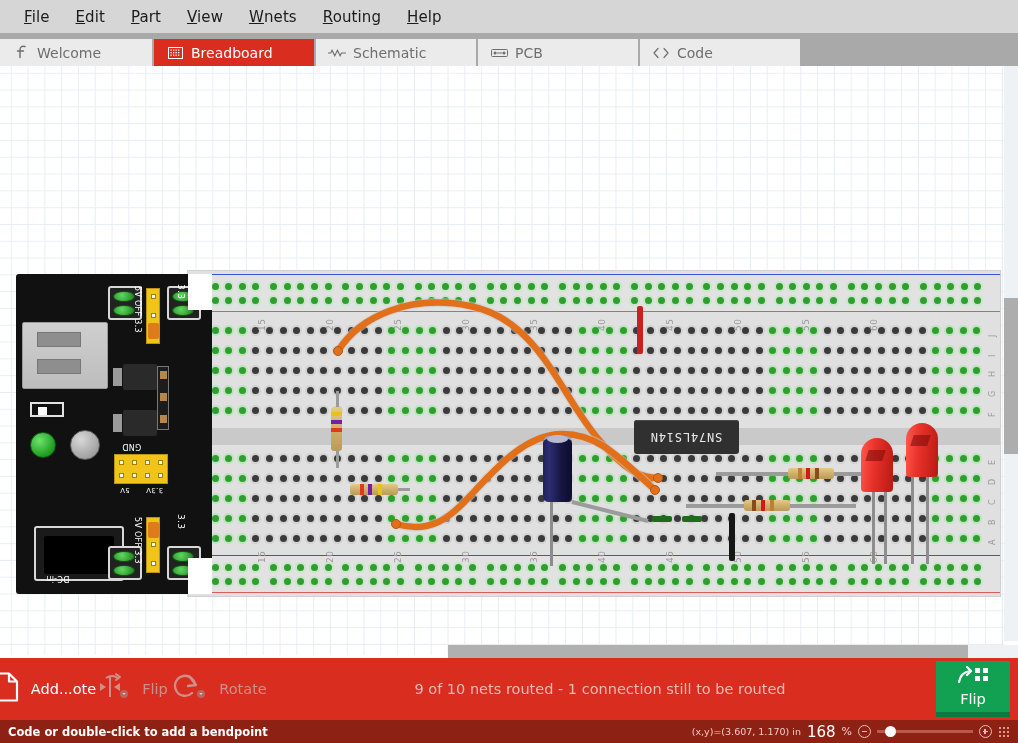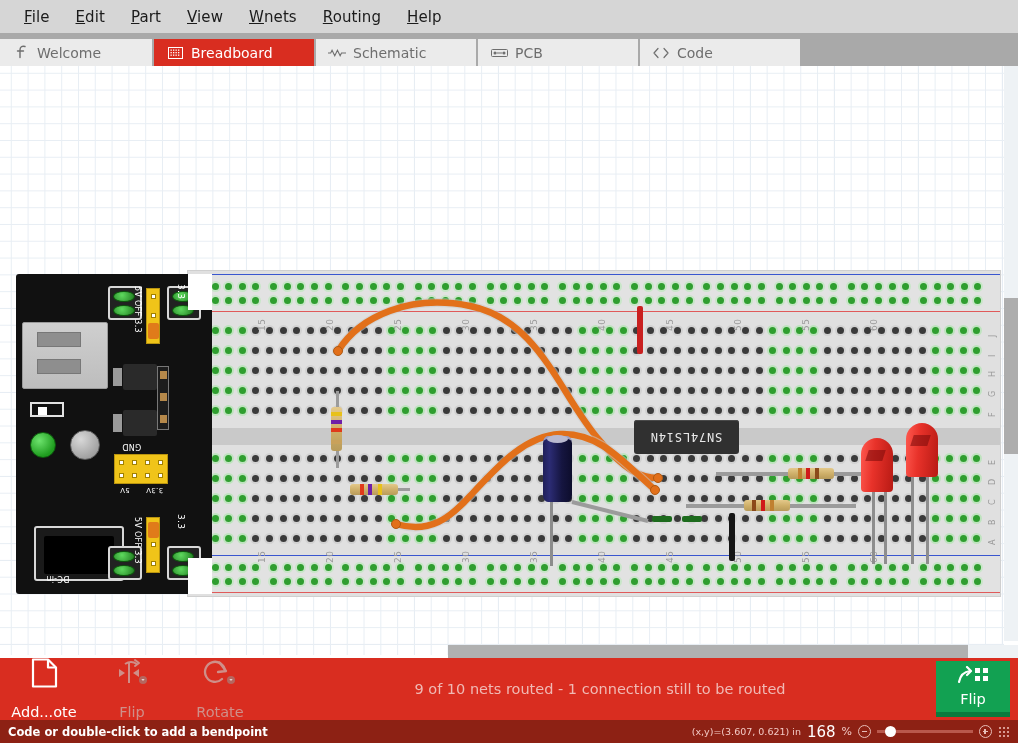--- a/index.html
+++ b/index.html
@@ -209,21 +209,21 @@
   .blackwire { position: absolute; left: 729px; top: 447px; width: 6px; height: 48px; background: #161616; border-radius: 2px; }
   .greenwire { position: absolute; height: 6px; background: #1d6b1d; border-radius: 2px; }
 
   
   .toolbar {
     position: absolute; left: 0; top: 658px; width: 1018px; height: 62px;
     background: #d92d20;
     display: flex; align-items: center;
   }
   .tb-btn {
-    width: 88px; height: 62px; display: flex; flex-direction: column;
+    width: 88px; height: 62px; display: flex; flex-direction: row;
     align-items: center; justify-content: center; gap: 12px; cursor: default;
   }
   .tb-btn .lbl { font-size: 14.5px; color: #ffffff; }
   .tb-btn.disabled .lbl { color: #cf8f89; }
   .tb-status {
     flex: 1; text-align: center; font-size: 14.5px; color: #f0b9b4;
   }
   .share {
     width: 74px; height: 56px; margin-right: 8px;
     background: #12a152; border-bottom: 5px solid #0b7a3d;
@@ -1387,21 +1387,21 @@
             </g>
           </svg>
       </span>
       <span class="lbl">Flip</span>
     </div>
   </div>
 
   <div class="statusbar">
     <div class="sb-hint">Code or double-click to add a bendpoint</div>
     <div class="sb-right">
-      <span class="sb-coord">(x,y)=(3.607, 0.621) in</span>
+      <span class="sb-coord">(x,y)=(3.607, 1.170) in</span>
       <span class="sb-zoom">168</span>
       <span class="sb-pct">%</span>
       <span class="circ-btn"></span>
       <span class="zoom-track">
         <span class="zoom-knob"></span>
       </span>
       <span class="circ-btn plus"></span>
       <span class="grip"></span>
     </div>
   </div>

